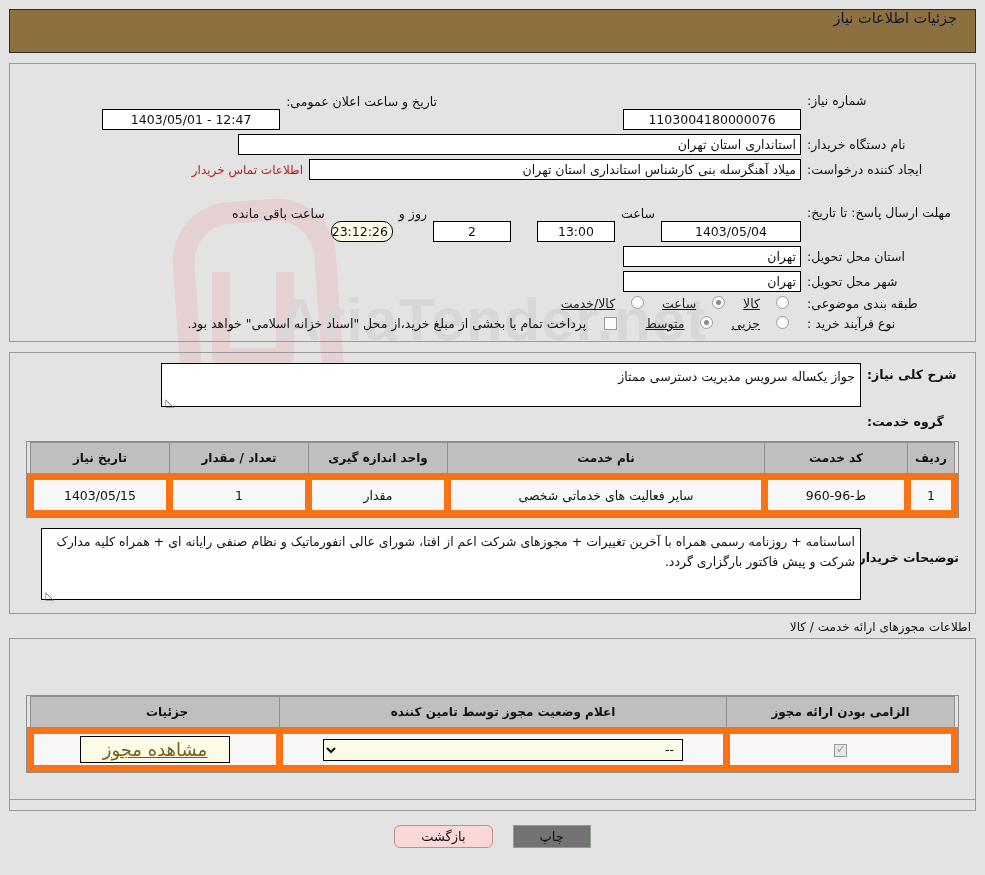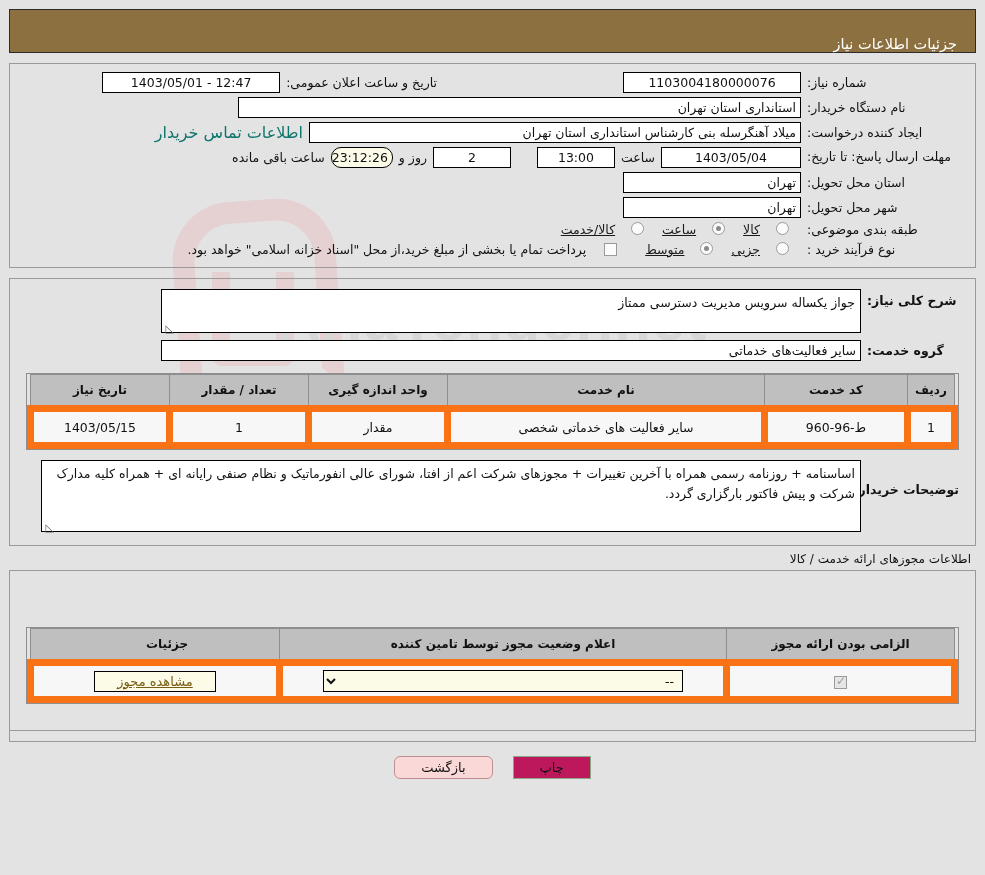--- a/index.html
+++ b/index.html
@@ -59,23 +59,23 @@
 
   
   .titlebar {
     position: relative;
     z-index: 2;
     margin: 9px 9px 0 9px;
     height: 44px;
     background: #8d7040;
     border: 1px solid #2b2b2b;
     box-sizing: border-box;
-    color: #ffffff;
+    color: #0f172a;
     display: flex;
-    align-items: flex-end;
+    align-items: flex-start;
     justify-content: flex-start;
     padding-right: 18px;
     font-size: 14.5px;
   }
 
   
   .panel {
     position: relative;
     z-index: 1;
     margin: 10px 9px 0 9px;
@@ -105,27 +105,27 @@
     background: #ffffff;
     box-sizing: border-box;
     height: 21px;
     line-height: 19px;
     padding: 0 4px;
     font-size: 12.5px;
     color: #111;
     overflow: hidden;
     white-space: nowrap;
   }
-  .fbox.center { text-align: center; }
+  .fbox.center { text-align: center; margin-top: 37px; }
   .fbox.rt { text-align: right; }
   .fbox.cream { background: #fcfbe8; }
 
   .link {
-    color: #0f766e;
-    font-size: 16px;
+    color: #b91c1c;
+    font-size: 12px;
     cursor: pointer;
     white-space: nowrap;
   }
   .plain {
     font-size: 12.5px;
     color: #111;
     white-space: nowrap;
   }
 
   
@@ -261,21 +261,21 @@
     padding: 0 4px;
     box-sizing: border-box;
     direction: rtl;
     text-align: right;
   }
   .viewbtn {
     display: inline-block;
     border: 1px solid #000;
     background: #fcfbe8;
     color: #7a5c16;
-    font-size: 13px;
+    font-size: 18px;
     padding: 2px 22px;
     text-decoration: underline;
     cursor: pointer;
   }
 
   
   .footer {
     position: relative;
     z-index: 2;
     margin-top: 14px;
@@ -284,21 +284,21 @@
     gap: 14px;
   }
   .btn {
     border: 1px solid #7a7a7a;
     font-size: 13px;
     padding: 3px 26px;
     cursor: pointer;
     color: #111;
     font-family: "DejaVu Sans", "Liberation Sans", sans-serif;
   }
-  .btn.print { background: #be185d; border-color: #8aa888; margin-left: 6px; }
+  .btn.print { background: #737373; border-color: #8aa888; margin-left: 6px; }
   .btn.back  { background: #fbd8d8; border-color: #c08e8e; border-radius: 6px; }
 
   .divider {
     height: 1px;
     background: #9a9a9a;
     margin: 10px 0 0 0;
   }
 </style>
 </head>
 <body>
@@ -392,21 +392,20 @@
     <div class="boldlabel" style="width:92px;text-align:left;padding-top:4px;">شرح کلی نیاز:</div>
     <div class="ta-wrap">
       <textarea class="ta" rows="2" style="width: 700px; height: 44px;" readonly="">جواز یکساله سرویس مدیریت دسترسی ممتاز</textarea>
       <span class="ta-grip">◺</span>
     </div>
   </div>
 
 
   <div class="frow" style="padding-right:16px;">
     <div class="boldlabel" style="width:92px;text-align:left;">گروه خدمت:</div>
-    <div class="fbox rt" style="width:700px;">سایر فعالیت‌های خدماتی</div>
   </div>
 
   <div class="tbl-box" style="margin-top:10px;">
     <table class="grid">
       <thead>
         <tr>
           <th style="width:34px;">ردیف</th>
           <th style="width:130px;">کد خدمت</th>
           <th>نام خدمت</th>
           <th style="width:126px;">واحد اندازه گیری</th>

